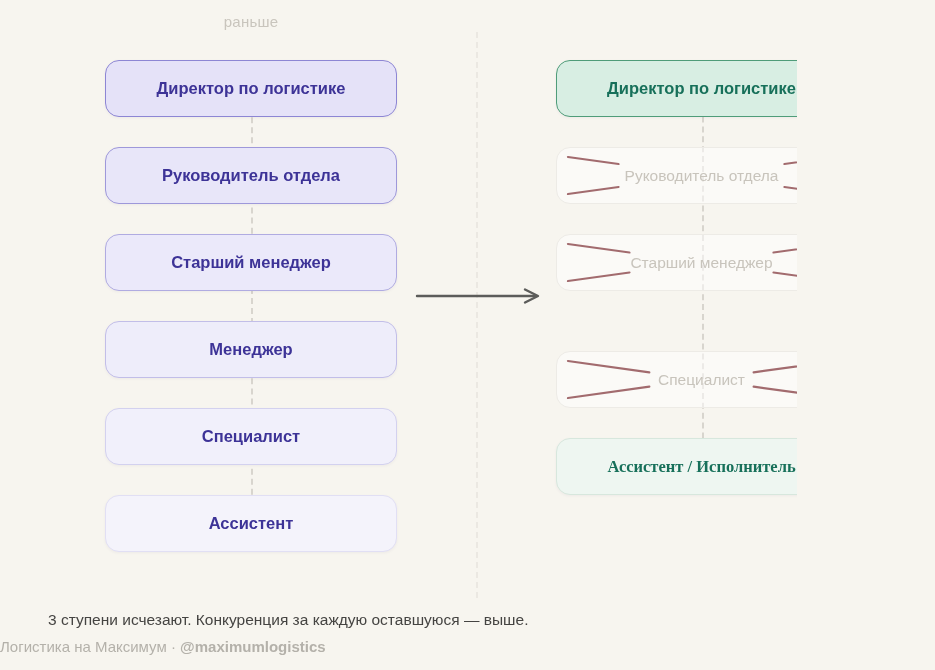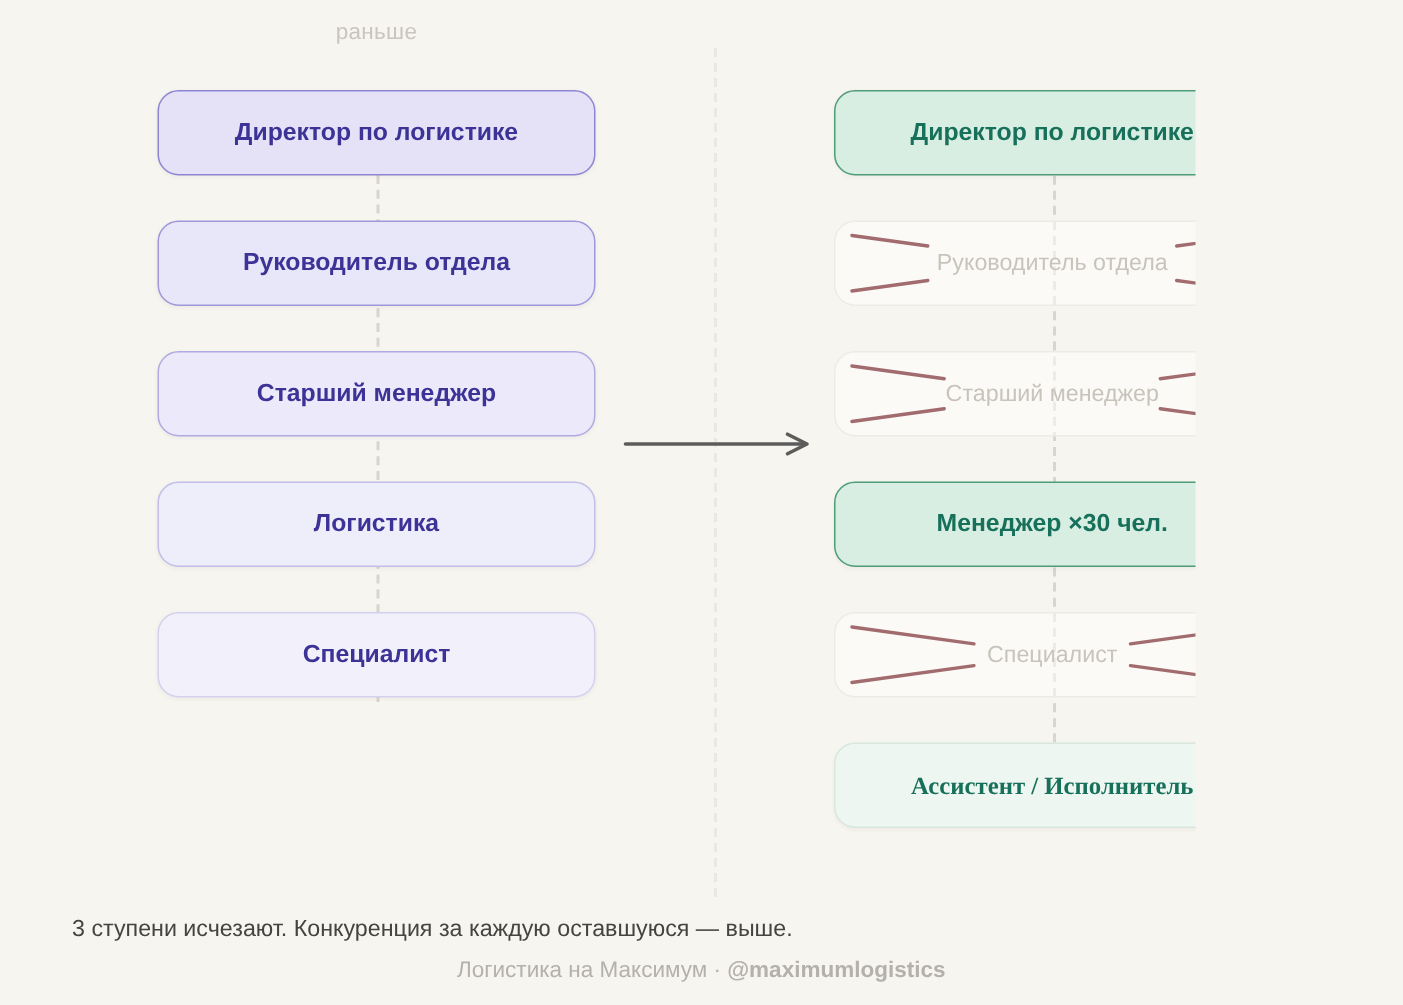--- a/index.html
+++ b/index.html
@@ -47,21 +47,21 @@
 
   
   .removed{background:rgba(255,255,255,0.5);border:1.2px solid var(--removed-border);box-shadow:none;}
   .removed .node-label{color:var(--removed-text);font-weight:400;font-size:15.5px;}
   .xmark{position:absolute;inset:0;width:100%;height:100%;z-index:1;}
   .xmark line{stroke:var(--cross-line);stroke-width:2.2;stroke-linecap:round;}
 
   .arrow-wrap{position:absolute;left:415px;top:286px;width:132px;height:20px;}
 
   .caption{position:absolute;left:0;top:611px;width:935px;text-align:left;font-size:15.5px;color:var(--caption-text);margin-left:48px;}
-  .footer{position:absolute;left:0;top:638px;width:935px;text-align:center;font-size:15px;color:var(--footer-text);}
+  .footer{position:absolute;left:0;top:638px;width:935px;font-size:15px;color:var(--footer-text);}
   .footer .handle{font-weight:bold;}
 </style>
 </head>
 <body>
 
 <div class="canvas">
 
   <div class="col-header before">раньше</div>
 
   <div class="center-divider"></div>
@@ -73,27 +73,30 @@
     <div class="gap"></div>
     <div class="node p2">
       <span class="node-label">Руководитель отдела</span>
     </div>
     <div class="gap"></div>
     <div class="node p3">
       <span class="node-label">Старший менеджер</span>
     </div>
     <div class="gap"></div>
     <div class="node p4">
-      <span class="node-label">Логистика</span>
+      <span class="node-label">Менеджер</span>
     </div>
     <div class="gap"></div>
     <div class="node p5">
       <span class="node-label">Специалист</span>
     </div>
     <div class="gap"></div>
+    <div class="node p6">
+      <span class="node-label">Ассистент</span>
+    </div>
   </div>
 
   <div class="arrow-wrap">
     <svg width="132" height="20" viewBox="0 0 132 20">
       <line x1="2" y1="10" x2="120" y2="10" stroke="#5c5c5a" stroke-width="2.4" stroke-linecap="round"></line>
       <path d="M110 3.5 L123 10 L110 16.5" fill="none" stroke="#5c5c5a" stroke-width="2.4" stroke-linejoin="round" stroke-linecap="round"></path>
     </svg>
   </div>
 
   <div class="stack after">
@@ -114,23 +117,20 @@
     <div class="node removed">
       <svg class="xmark" viewBox="0 0 291 55" preserveAspectRatio="none">
         <line x1="11" y1="9" x2="73" y2="17.5"></line>
         <line x1="11" y1="46" x2="73" y2="37.5"></line>
         <line x1="218" y1="17.5" x2="280" y2="9"></line>
         <line x1="218" y1="37.5" x2="280" y2="46"></line>
       </svg>
       <span class="node-label">Старший менеджер</span>
     </div>
     <div class="gap"></div>
-    <div class="node kept">
-      <span class="node-label">Менеджер ×30 чел.</span>
-    </div>
     <div class="gap"></div>
     <div class="node removed">
       <svg class="xmark" viewBox="0 0 291 55" preserveAspectRatio="none">
         <line x1="11" y1="9" x2="93" y2="20.3"></line>
         <line x1="11" y1="46" x2="93" y2="34.7"></line>
         <line x1="198" y1="20.3" x2="280" y2="9"></line>
         <line x1="198" y1="34.7" x2="280" y2="46"></line>
       </svg>
       <span class="node-label">Специалист</span>
     </div>

